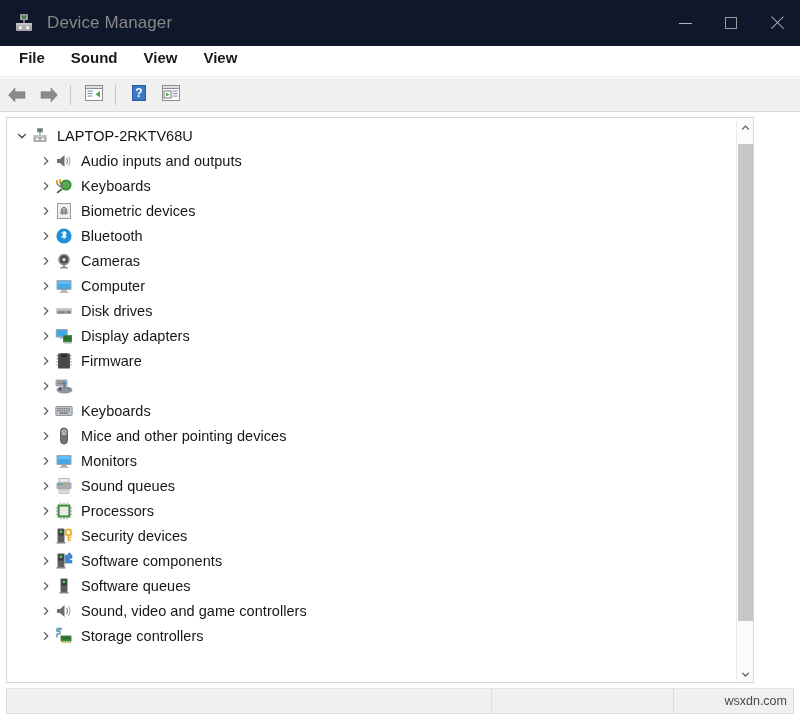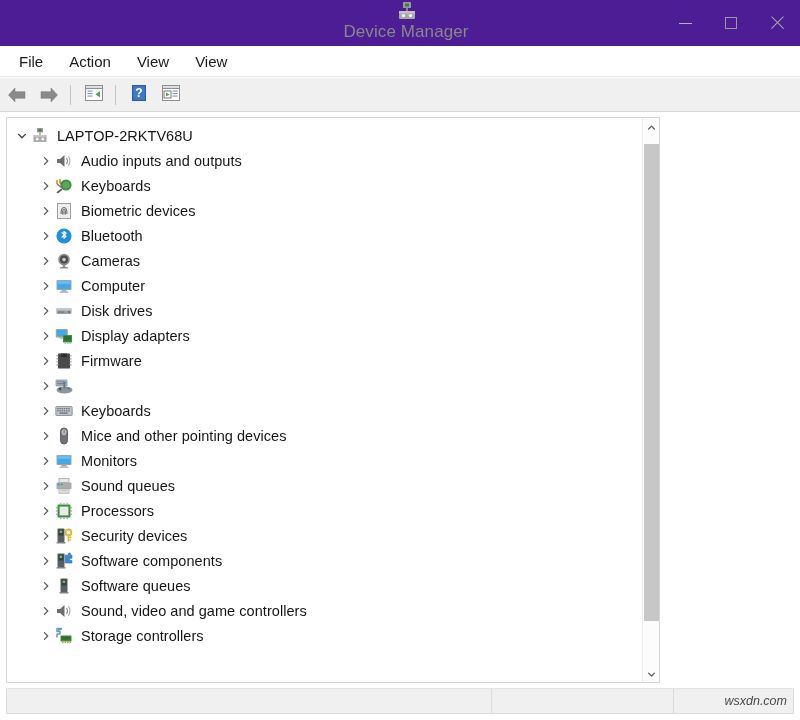--- a/index.html
+++ b/index.html
@@ -18,24 +18,23 @@
     height: 720px;
     background: #ffffff;
     box-sizing: border-box;
   }
 
   
   #titlebar {
     position: absolute;
     left: 0; top: 0;
     width: 800px; height: 46px;
-    background: #4c1d95;
-    display: flex;
-    align-items: center;
-    flex-direction: column;
+    background: #0f172a;
+    display: flex;
+    align-items: center;
   }
 
   #app-icon {
     width: 22px; height: 22px;
     margin-left: 13px;
     position: relative;
     flex: none;
   }
 
   .title-text {
@@ -89,23 +88,24 @@
   .close-glyph::before { transform: rotate(45deg); }
   .close-glyph::after  { transform: rotate(-45deg); }
 
   
   #menubar {
     position: absolute;
     left: 0; top: 46px;
     width: 800px; height: 31px;
     background: #ffffff;
     display: flex;
-    align-items: center;
+    align-items: flex-start;
     border-bottom: 1px solid #e6e6e6;
     box-sizing: border-box;
+    font-weight: bold;
   }
   .menu-item {
     font-size: 15px;
     color: #1a1a1a;
     padding: 3px 11px;
     margin-left: 4px;
     cursor: default;
     white-space: nowrap;
   }
   .menu-item:first-child { margin-left: 8px; }
@@ -137,21 +137,21 @@
     margin: 0 6px;
   }
 
   
   .arrow-svg { display: block; }
 
   
   #treepane {
     position: absolute;
     left: 6px; top: 117px;
-    width: 654px; height: 566px;
+    width: 748px; height: 566px;
     background: #ffffff;
     border: 1px solid #d6d6d6;
     box-sizing: border-box;
     overflow: hidden;
   }
 
   #treelist {
     position: absolute;
     left: 0; top: 0;
     width: 770px;
@@ -250,21 +250,20 @@
     padding-left: 6px;
   }
   #status-cell-1 { width: 484px; }
   #status-cell-2 { width: 182px; border-left: 1px solid #dcdcdc; }
   #status-cell-3 { flex: 1; border-left: 1px solid #dcdcdc; justify-content: flex-end; padding-right: 6px; }
 
   #watermark {
     font-size: 12.5px;
     color: #4a4a4a;
     font-family: "Liberation Sans", sans-serif;
-    font-style: italic;
   }
 
   
   #window-bottom-edge {
     position: absolute;
     left: 0; bottom: 0;
     width: 800px; height: 6px;
     background: #ffffff;
   }
 </style>
@@ -297,21 +296,21 @@
         <span class="max-glyph"></span>
       </button>
       <button class="winbtn" id="close-btn">
         <span class="close-glyph"></span>
       </button>
     </div>
   </div>
 
   <div id="menubar">
     <div class="menu-item">File</div>
-    <div class="menu-item">Action</div>
+    <div class="menu-item">Sound</div>
     <div class="menu-item">View</div>
     <div class="menu-item">View</div>
   </div>
 
   <div id="toolbar">
 
     <button class="tbbtn">
       <span>
         <svg class="arrow-svg" width="22" height="18" viewBox="0 0 22 18">
           <path d="M9 2 L2.5 9 L9 16 L9 12.3 L19 12.3 L19 5.7 L9 5.7 Z" fill="#8a8a8a" stroke="#777" stroke-width="0.5" stroke-linejoin="round"></path>

